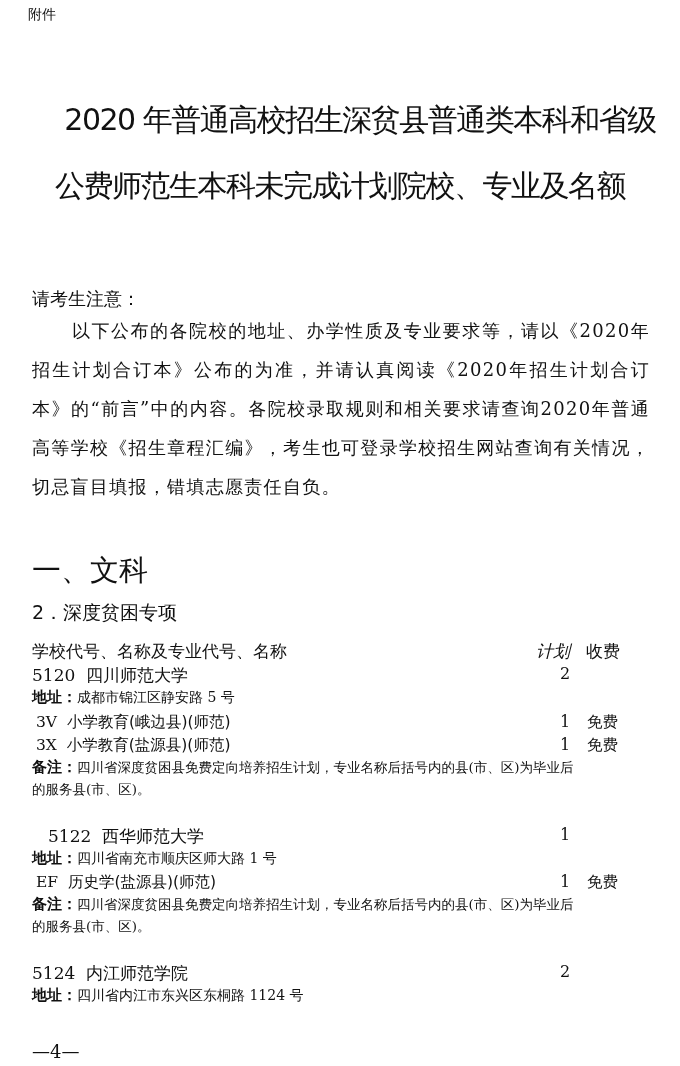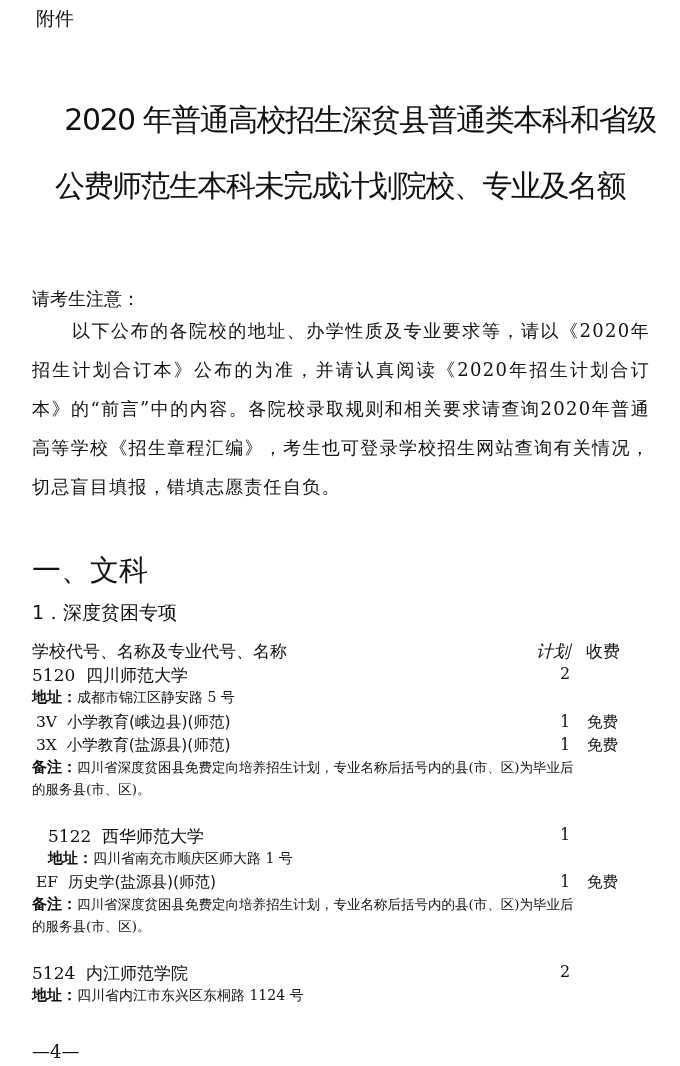--- a/index.html
+++ b/index.html
@@ -2,21 +2,21 @@
 <html><head>
 <meta charset="utf-8">
 <style>
   html, body { margin: 0; padding: 0; background: #ffffff; }
   body {
     width: 680px; height: 1066px; position: relative; overflow: hidden;
     color: #111111;
     font-family: "DejaVu Sans", sans-serif;
   }
   .abs { position: absolute; white-space: nowrap; }
-  .attach { left: 36px; top: 6px; font-size: 19px; }
+  .attach { left: 28px; top: 6px; font-size: 14px; }
   .title { left: 0; width: 680px; text-align: center; font-size: 30px; letter-spacing: -1.5px; }
   .title1 { top: 100px; padding-left: 20px; }
   .title2 { top: 166px; }
   .notice-head { left: 32px; top: 287px; font-size: 18px; font-weight: normal; font-family: "DejaVu Serif", serif; }
   .para {
     position: absolute; left: 32px; top: 311px; width: 618px;
     font-family: "DejaVu Serif", serif; font-size: 18px; line-height: 39px;
     text-indent: 40px; text-align: justify; letter-spacing: 1.3px;
   }
   .sec-head { left: 32px; top: 551px; font-size: 29px; }
@@ -41,21 +41,21 @@
 
 <div class="abs attach">附件</div>
 
 <div class="abs title title1">2020 年普通高校招生深贫县普通类本科和省级</div>
 <div class="abs title title2">公费师范生本科未完成计划院校、专业及名额</div>
 
 <div class="abs notice-head">请考生注意：</div>
 <div class="para">以下公布的各院校的地址、办学性质及专业要求等，请以《2020年招生计划合订本》公布的为准，并请认真阅读《2020年招生计划合订本》的“前言”中的内容。各院校录取规则和相关要求请查询2020年普通高等学校《招生章程汇编》，考生也可登录学校招生网站查询有关情况，切忌盲目填报，错填志愿责任自负。</div>
 
 <div class="abs sec-head">一、文科</div>
-<div class="abs sub-head">1．深度贫困专项</div>
+<div class="abs sub-head">2．深度贫困专项</div>
 
 <div>
   <div class="abs th th-left">学校代号、名称及专业代号、名称</div>
   <div class="abs th th-plan">计划</div>
   <div class="abs th th-fee">收费</div>
 </div>
 
 <div>
   <div class="abs school" style="left:32px; top:664px;">
     <span class="serif">5120</span>&nbsp;
@@ -82,21 +82,21 @@
   </div>
   <div class="abs note" style="left:32px; top:781px;">的服务县(市、区)。</div>
 </div>
 
 <div>
   <div class="abs school" style="left:48px; top:825px;">
     <span class="serif">5122</span>&nbsp;
     <span>西华师范大学</span>
   </div>
   <div class="abs plan" style="top:825px;">1</div>
-  <div class="abs addr serif" style="left:32px; top:849px;margin-left:16px;">
+  <div class="abs addr serif" style="left:32px; top:849px;">
     <b>地址：</b><span>四川省南充市顺庆区师大路 1 号</span>
   </div>
   <div class="abs row" style="left:36px; top:872px;">
     <span class="serif">EF</span>&nbsp;
     <span>历史学(盐源县)(师范)</span>
   </div>
   <div class="abs plan" style="top:872px;">1</div>
   <div class="abs fee" style="top:872px;">免费</div>
   <div class="abs note" style="left:32px; top:895px;">
     <b>备注：</b><span>四川省深度贫困县免费定向培养招生计划，专业名称后括号内的县(市、区)为毕业后</span>

